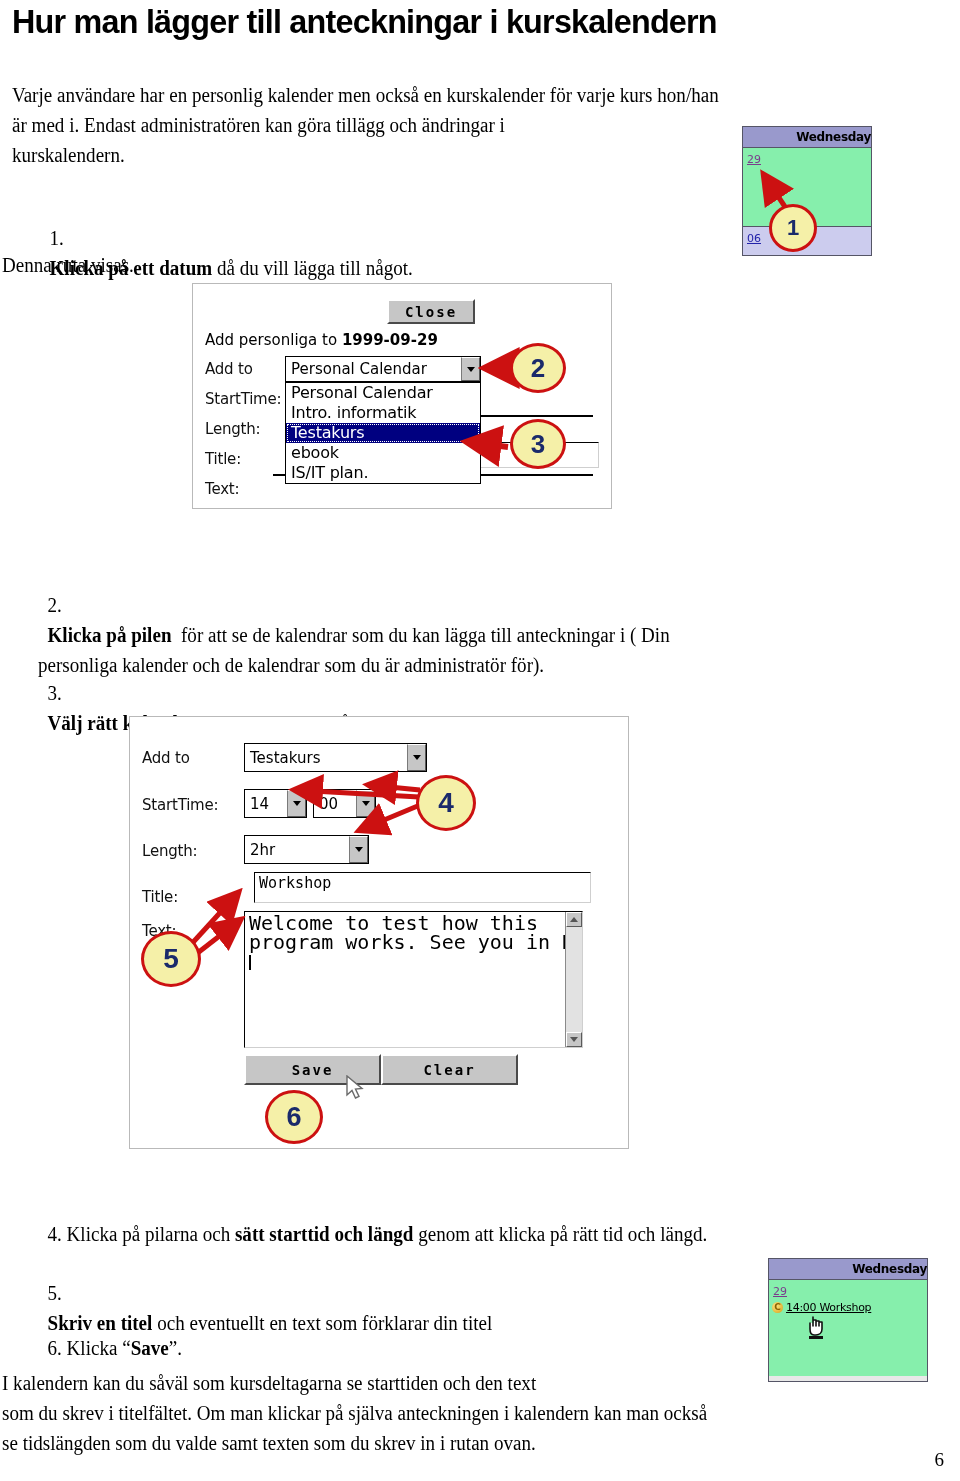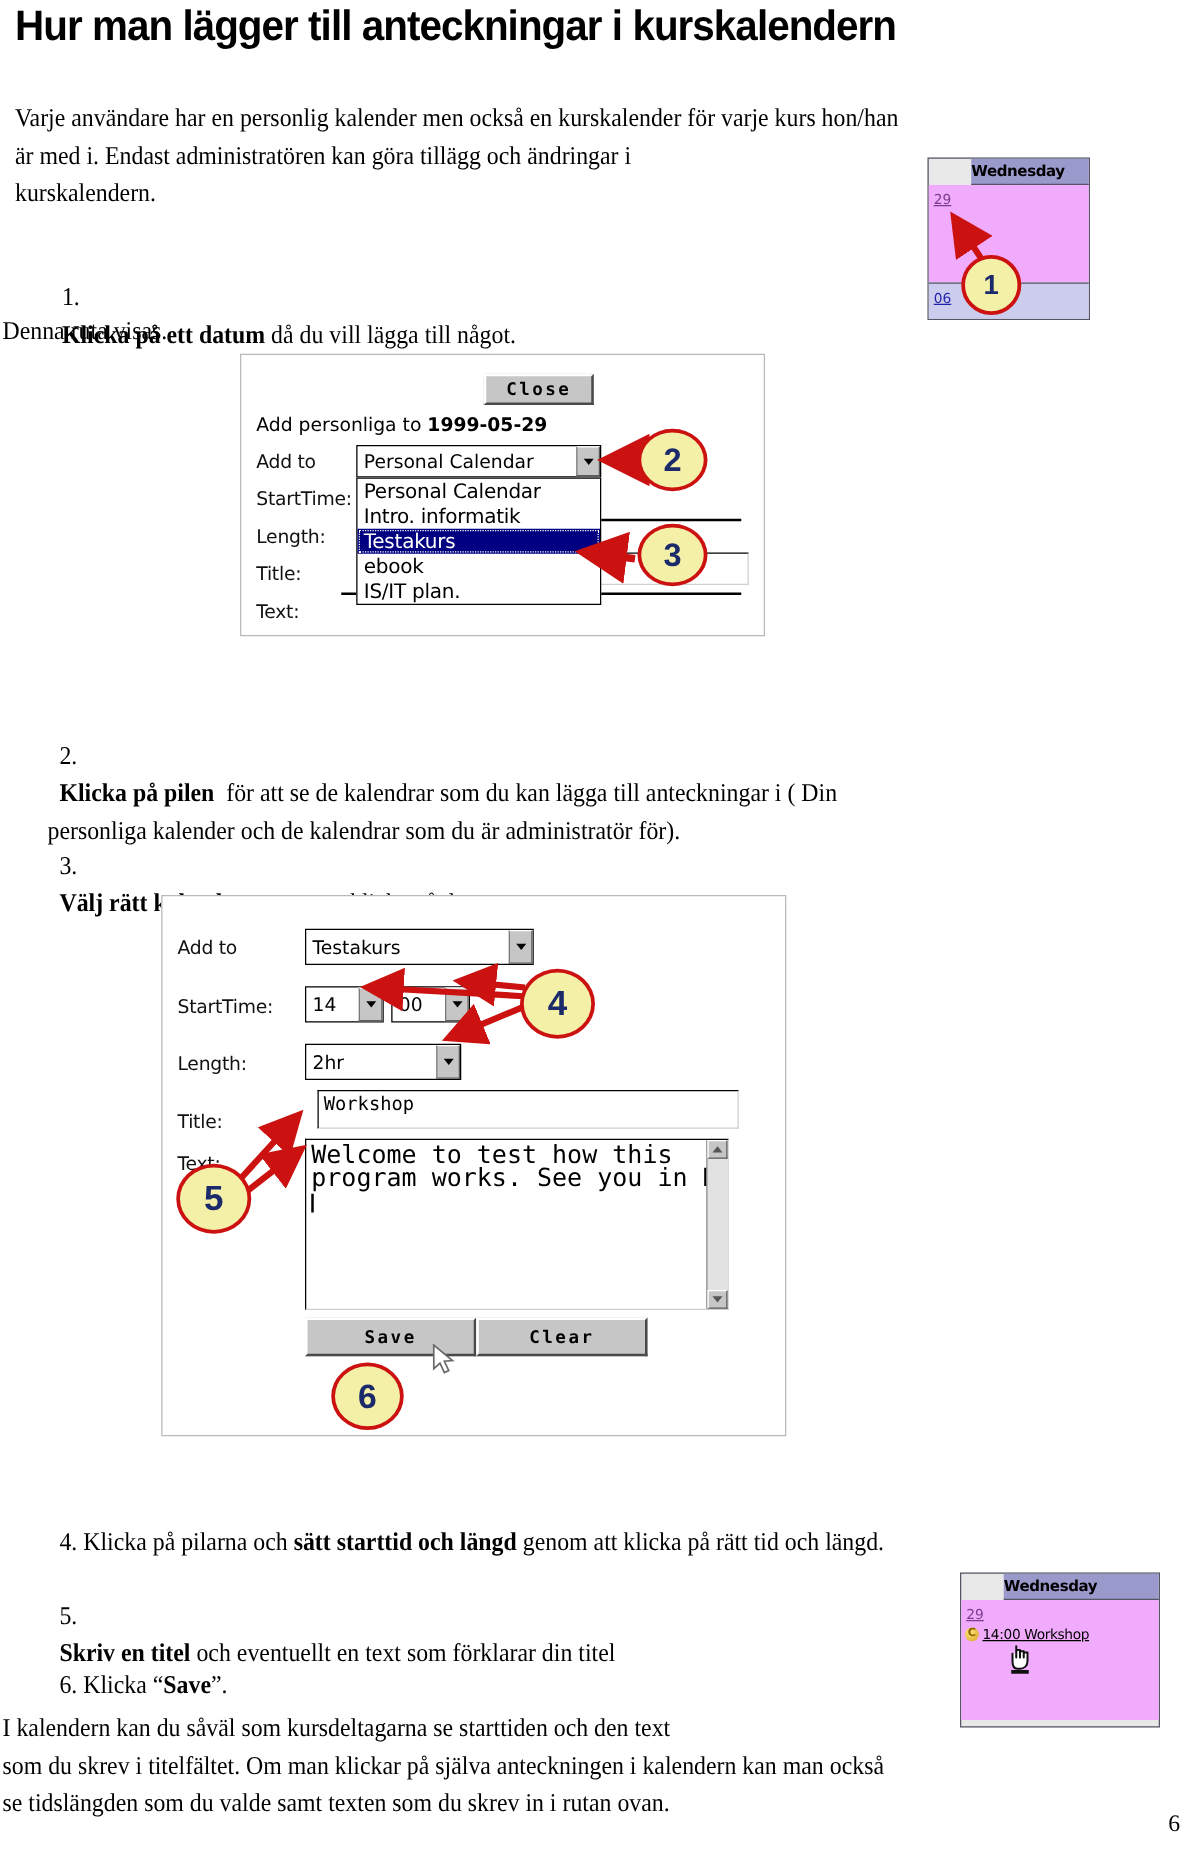--- a/index.html
+++ b/index.html
@@ -48,29 +48,28 @@
     border: 1px solid #555566;
     background: #e8e8e8;
     box-sizing: border-box;
     font-family: "DejaVu Sans", "Liberation Sans", sans-serif;
   }
   .cal-head {
     background: #9999cc;
     color: #000000;
     font-size: 12px;
     font-weight: 700;
-    text-align: left;
+    text-align: right;
     padding: 3px 0 3px 0;
     border-bottom: 1px solid #555566;
     letter-spacing: -0.3px;
-    margin-left: 34px;
   }
   .cal-body {
     position: relative;
-    background: #f0abfc;
+    background: #86efac;
   }
   .cal-daynum {
     font-size: 11px;
     color: #7a3c8c;
     text-decoration: underline;
     padding: 2px 0 0 4px;
     display: inline-block;
   }
   .cal-daynum.blue { color: #2222aa; text-decoration: underline; }
   .cal-row-alt {
@@ -337,21 +336,21 @@
   <line x1="795" y1="222" x2="764" y2="175" stroke="#cc1111" stroke-width="5" marker-end="url(#ah)"></line>
 </svg>
 
 <div class="callout" style="left:769px; top:204px; width:48px; height:48px; font-size:22px;">1</div>
 
 <div class="shot" style="left:192px; top:283px; width:420px; height:226px;">
 
   <div class="w-button" style="position:absolute; left:194px; top:15px; width:88px; height:25px;">Close</div>
 
   <div style="position:absolute; left:12px; top:47px; font-size:15px; white-space:nowrap;">
-    <span>Add personliga to </span><b>1999-05-29</b>
+    <span>Add personliga to </span><b>1999-09-29</b>
   </div>
 
   <div class="flabel" style="position:absolute; left:12px; top:76px;">Add to</div>
   <div class="flabel" style="position:absolute; left:12px; top:106px;">StartTime:</div>
   <div class="flabel" style="position:absolute; left:12px; top:136px;">Length:</div>
   <div class="flabel" style="position:absolute; left:12px; top:166px;">Title:</div>
   <div class="flabel" style="position:absolute; left:12px; top:196px;">Text:</div>
 
   <div class="w-input" style="position:absolute; left:196px; top:158px; width:200px; height:26px;"></div>
   <div style="position:absolute; left:80px; top:190px; width:320px; height:2px; background:#000000;"></div>

